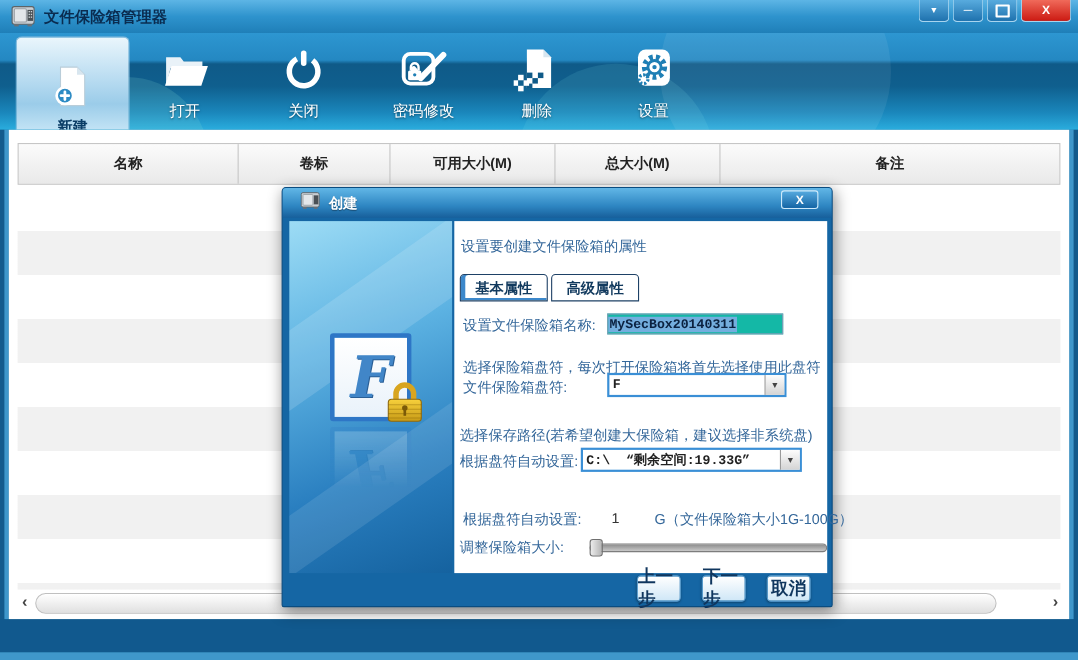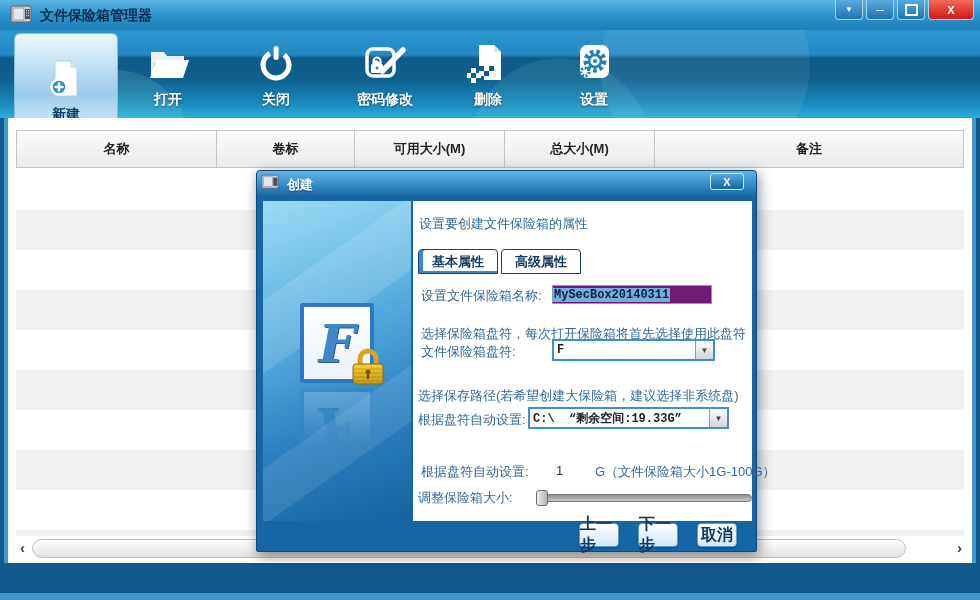--- a/index.html
+++ b/index.html
@@ -20,21 +20,21 @@
 
   
   .toolbar{position:absolute;left:0;top:30px;width:100%;height:88px;overflow:hidden;
            background:linear-gradient(180deg,#2d96d1 0%,#2488c2 28%,#0f5a88 32%,#0f5f8e 55%,#1a86bb 82%,#2aadde 100%);}
   .blob{position:absolute;border-radius:50%;}
   .blob1{left:40px;top:40px;width:150px;height:150px;background:rgba(140,230,220,.16);}
   .blob2{left:470px;top:28px;width:180px;height:180px;background:rgba(120,225,235,.13);}
   .blob3{left:600px;top:-70px;width:210px;height:210px;background:rgba(255,255,255,.07);}
   .tool{position:absolute;top:10px;height:78px;display:flex;flex-direction:column;align-items:center;
         gap:3px;padding-top:2px;cursor:pointer;}
-  .tool .lbl{font-size:14px;font-weight:bold;color:#fff;text-shadow:0 1px 2px rgba(0,0,0,.5);white-space:nowrap;}
+  .tool .lbl{font-size:14px;font-weight:normal;color:#fff;text-shadow:0 1px 2px rgba(0,0,0,.5);white-space:nowrap;}
   .t-open{left:126px;width:84px;} .t-close{left:234px;width:84px;} .t-pwd{left:333px;width:104px;}
   .t-del{left:446px;width:84px;}  .t-set{left:552px;width:84px;}
   .tool-active{position:absolute;left:14px;top:3px;width:104px;height:85px;border-radius:6px 6px 0 0;
         background:linear-gradient(180deg,#eaf6fc 0%,#b9dcf1 45%,#9bcce9 72%,#c2e3f5 100%);
         border:1px solid #86bcdd;border-bottom:none;box-sizing:border-box;display:flex;flex-direction:column;
         align-items:center;gap:2px;padding-top:24px;cursor:pointer;}
   .tool-active .lbl{font-size:14px;font-weight:bold;color:#0a3d66;}
 
   
   .edge{position:absolute;top:118px;height:445px;width:4px;}
@@ -55,21 +55,21 @@
            background:linear-gradient(180deg,#ffffff,#e0e0e0);border:1px solid #c0c0c0;box-sizing:border-box;cursor:pointer;}
   .status-footer{position:absolute;left:0;top:563px;width:100%;height:30px;background:#11598e;}
   .bottom-strip{position:absolute;left:0;top:593px;width:100%;height:7px;background:#3f97cb;}
 
   
   .dialog{position:absolute;left:256px;top:170px;width:501px;height:382px;background:#1566a4;
           border:1px solid #0a4c80;border-radius:4px 4px 2px 2px;box-sizing:border-box;
           box-shadow:2px 4px 14px rgba(0,0,0,.45);}
   .dlg-titlebar{position:absolute;left:0;top:0;right:0;height:27px;border-radius:3px 3px 0 0;
           background:linear-gradient(180deg,#61b6e6 0%,#2e86c2 60%,#175f9b 100%);
-          display:flex;align-items:center;padding-left:4px;gap:8px;}
+          display:flex;align-items:center;padding-left:16px;gap:8px;}
   .dlg-title{color:#fff;font-weight:bold;font-size:13px;text-shadow:0 1px 1px rgba(0,0,0,.4);}
   .dlg-close{position:absolute;right:12px;top:2px;width:34px;height:17px;border:1px solid #cde9fa;border-radius:3px;
           background:linear-gradient(180deg,#55a9de,#1465a5);color:#fff;font-size:11px;font-weight:bold;
           display:flex;align-items:center;justify-content:center;box-sizing:border-box;cursor:pointer;}
   .dlg-art{position:absolute;left:6px;top:30px;width:148px;height:320px;overflow:hidden;
           background:linear-gradient(160deg,#9ddcf5 0%,#5cb2e2 35%,#2a7fc0 70%,#15629f 100%);}
   .dlg-art::before{content:"";position:absolute;left:-60px;top:50px;width:280px;height:60px;
           background:rgba(255,255,255,.14);transform:rotate(-35deg);}
   .dlg-art::after{content:"";position:absolute;left:-60px;top:210px;width:300px;height:46px;
           background:rgba(255,255,255,.10);transform:rotate(-35deg);}
@@ -84,21 +84,21 @@
           mask-image:linear-gradient(to top,rgba(0,0,0,.9) 10%,transparent 70%);}
   .dlg-form{position:absolute;left:156px;top:30px;width:339px;height:320px;background:#fff;}
   .f-heading{position:absolute;left:6px;top:14px;font-size:13px;color:#34679a;white-space:nowrap;}
   .tabs{position:absolute;left:5px;top:48px;display:flex;gap:3px;}
   .tab{height:25px;padding:0 13px;display:flex;align-items:center;border:1px solid #1e4166;
        border-radius:4px 4px 0 0;background:#fff;font-size:13px;font-weight:bold;color:#123a5e;
        box-sizing:border-box;cursor:pointer;white-space:nowrap;}
   .tab-active{box-shadow:inset 4px 0 0 #3c88cb, inset 0 -2px 0 #3c88cb;}
   .f-label{position:absolute;font-size:13px;color:#34679a;white-space:nowrap;}
   .name-input{position:absolute;left:139px;top:84px;width:160px;height:19px;border:1px solid #7f9db9;
-       background:#701a75;display:flex;align-items:center;box-sizing:border-box;cursor:text;}
+       background:#14b8a6;display:flex;align-items:center;box-sizing:border-box;cursor:text;}
   .name-sel{font-family:"Liberation Mono",monospace;font-size:12px;font-weight:bold;color:#0b2240;
        background:#74aede;padding:0 1px;white-space:pre;}
   .combo{position:absolute;display:flex;border:2px solid #3a8fd6;background:#fff;box-sizing:border-box;
        align-items:stretch;cursor:pointer;}
   .combo-drive{left:139px;top:138px;width:163px;height:22px;}
   .combo-path{left:115px;top:206px;width:201px;height:22px;}
   .combo-val{flex:1;font-family:"Liberation Mono",monospace;font-size:12px;font-weight:bold;color:#222;
        display:flex;align-items:center;padding-left:3px;overflow:hidden;white-space:pre;}
   .combo-btn{width:17px;border-left:1px solid #9a9a9a;background:linear-gradient(180deg,#fdfdfd,#d4d4d4);
        display:flex;align-items:center;justify-content:center;color:#444;font-size:8px;}

